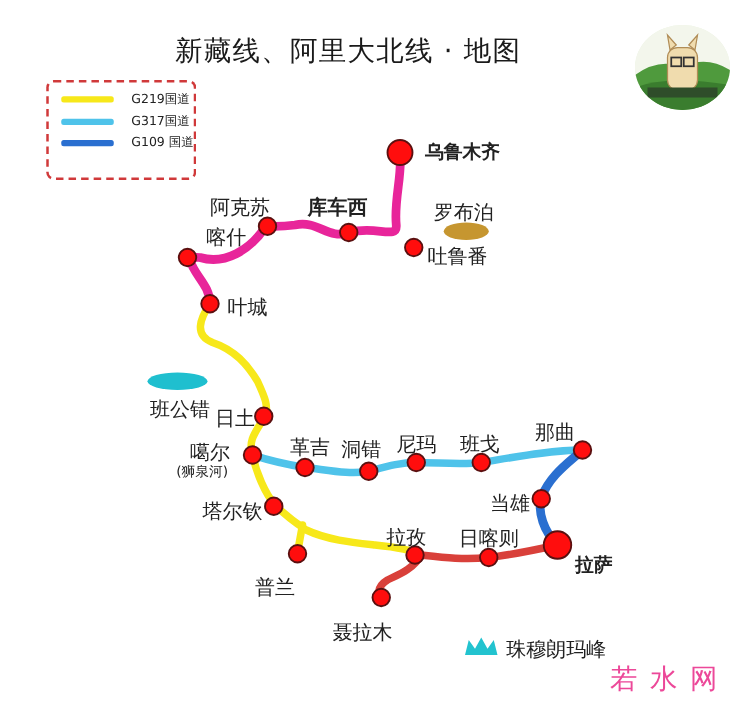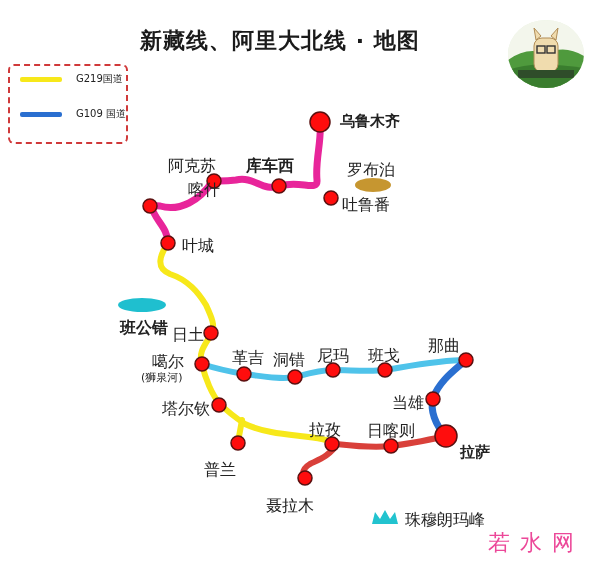--- a/index.html
+++ b/index.html
@@ -1,37 +1,41 @@
 <!DOCTYPE html>
 <html><head>
 <meta charset="utf-8">
 <style>
   html, body { margin:0; padding:0; }
   body { width:600px; height:565px; background:#ffffff; position:relative; overflow:hidden; font-family:"DejaVu Sans","Liberation Sans",sans-serif; color:#222; }
-  .title { position:absolute; left:140px; top:26px; font-size:22px; font-weight:bold; letter-spacing:1px; color:#1a1a1a; }
-  .legend { position:absolute; left:8px; top:64px; width:120px; height:80px; border:2px dashed #d0393a; border-radius:6px; box-sizing:border-box; }
+  .title { position:absolute; left:140px; top:26px; font-size:22px; font-weight:normal; letter-spacing:1px; color:#1a1a1a; }
+  .legend { position:absolute; left:37px; top:64px; width:120px; height:80px; border:2px dashed #d0393a; border-radius:6px; box-sizing:border-box; }
   .legend-row { position:absolute; left:10px; height:14px; display:flex; align-items:center; }
   .legend-swatch { width:42px; height:5px; border-radius:2px; margin-right:14px; }
   .legend-label { font-size:10px; color:#222; white-space:nowrap; }
   .map-svg { position:absolute; left:0; top:0; }
   .label { position:absolute; font-size:16px; color:#222; white-space:nowrap; }
   .label.big { font-size:15px; font-weight:bold; }
   .label.small { font-size:11px; }
   .logo { position:absolute; left:508px; top:20px; width:76px; height:68px; border-radius:50%; overflow:hidden; background:#e9f2df; }
   .watermark { position:absolute; left:488px; top:528px; font-size:22px; letter-spacing:10px; color:#ec4899; }
 </style>
 </head>
 <body>
 
 <div class="title">新藏线、阿里大北线 · 地图</div>
 
 <div class="legend">
   <div class="legend-row" style="top:6px;">
     <div class="legend-swatch" style="background:#f7e81a;"></div>
     <span class="legend-label">G219国道</span>
+  </div>
+  <div class="legend-row" style="top:24px;">
+    <div class="legend-swatch" style="background:#4fc3ea;"></div>
+    <span class="legend-label">G317国道</span>
   </div>
   <div class="legend-row" style="top:41px;text-align:right;">
     <div class="legend-swatch" style="background:#2a6fd0;"></div>
     <span class="legend-label">G109 国道</span>
   </div>
 </div>
 
 <div class="logo">
   <svg width="76" height="68" viewBox="0 0 76 68">
     <rect x="0" y="0" width="76" height="68" fill="#f3f6ec"></rect>
@@ -86,25 +90,25 @@
     <circle cx="391" cy="446" r="7"></circle>
     <circle cx="305" cy="478" r="7"></circle>
   </g>
 
   <path d="M372 524 L375 512 L380 519 L385 510 L390 519 L395 512 L398 524 Z" fill="#22c3cf"></path>
 </svg>
 
 <div class="label big" style="left:340px; top:112px;">乌鲁木齐</div>
 <div class="label" style="left:246px; top:156px;font-weight:bold;">库车西</div>
 <div class="label" style="left:168px; top:156px;">阿克苏</div>
-<div class="label" style="left:140px; top:180px;padding-left:48px;">喀什</div>
+<div class="label" style="left:117px; top:180px;padding-left:48px;">喀什</div>
 <div class="label" style="left:182px; top:236px;">叶城</div>
 <div class="label" style="left:342px; top:195px;text-align:center;">吐鲁番</div>
 <div class="label" style="left:347px; top:160px;">罗布泊</div>
-<div class="label" style="left:120px; top:318px;font-weight:bold;">班公错</div>
+<div class="label" style="left:120px; top:318px;">班公错</div>
 <div class="label" style="left:172px; top:325px;">日土</div>
 <div class="label" style="left:152px; top:352px;">噶尔</div>
 <div class="label small" style="left:141px; top:370px;">(狮泉河)</div>
 <div class="label" style="left:232px; top:348px;">革吉</div>
 <div class="label" style="left:273px; top:350px;">洞错</div>
 <div class="label" style="left:317px; top:346px;">尼玛</div>
 <div class="label" style="left:368px; top:346px;">班戈</div>
 <div class="label" style="left:428px; top:336px;">那曲</div>
 <div class="label" style="left:392px; top:393px;">当雄</div>
 <div class="label big" style="left:460px; top:443px;">拉萨</div>

